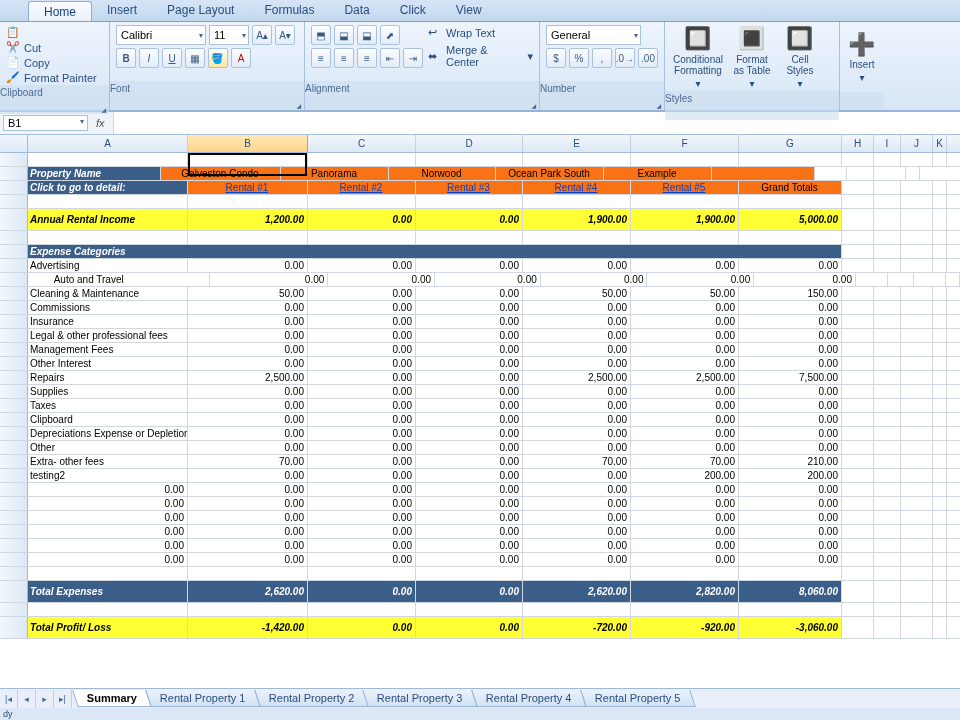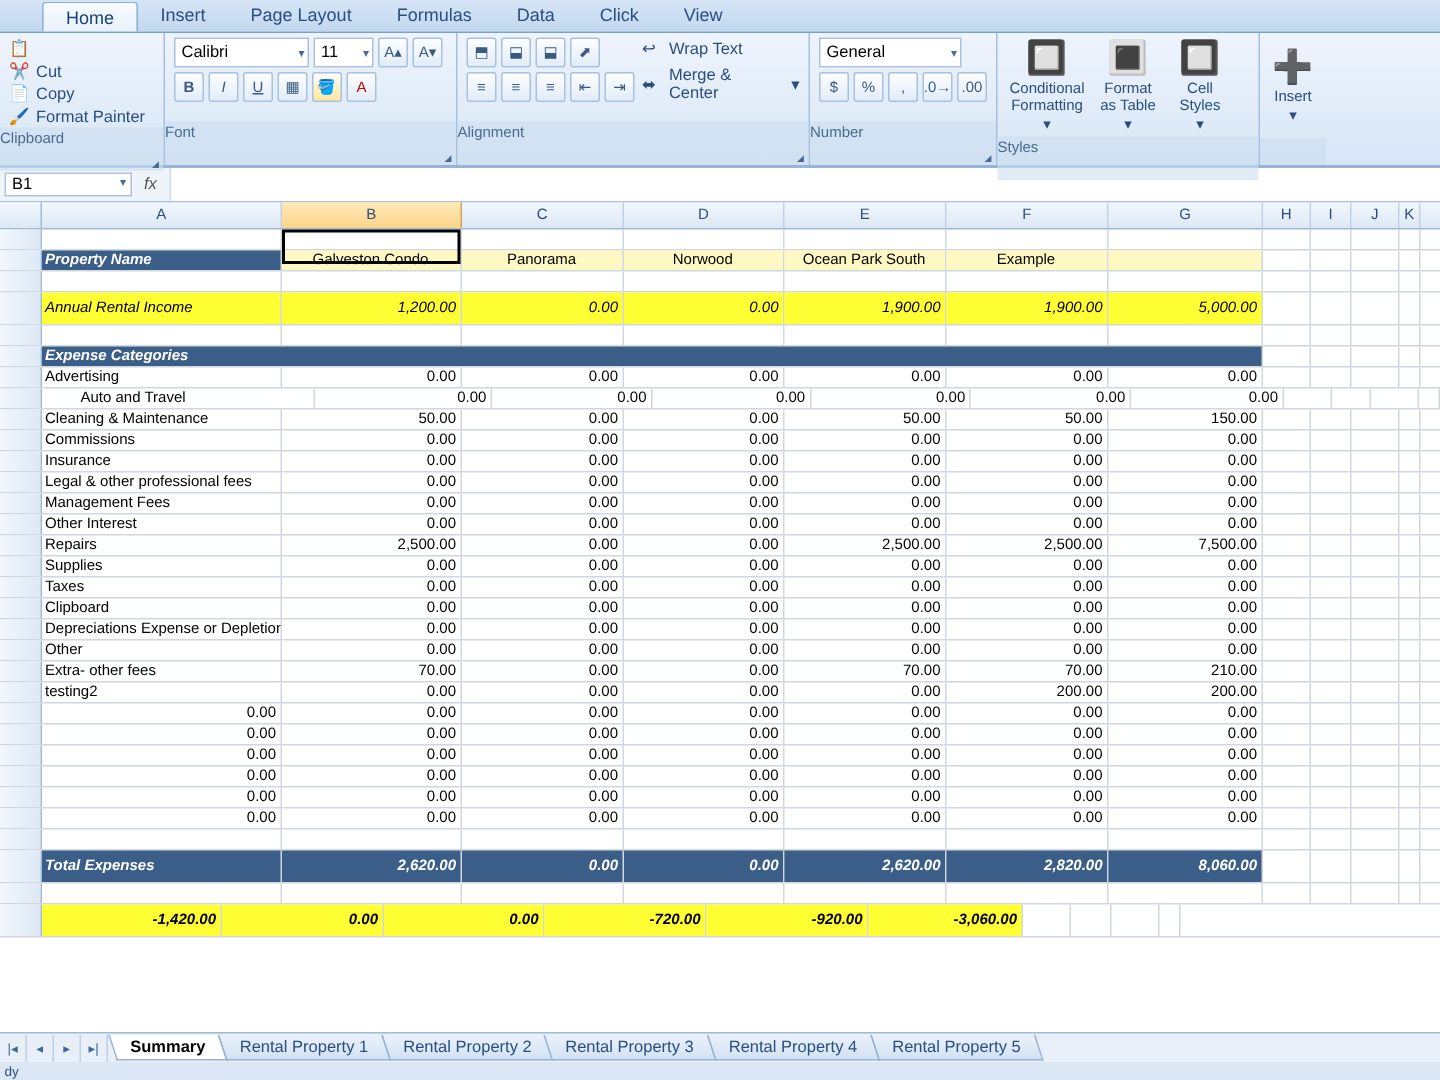--- a/index.html
+++ b/index.html
@@ -44,22 +44,22 @@
 
 .grid { position: relative; }
 .grow { display: flex; border-bottom: 1px solid #d0d7e0; height: 14px; font-size: 10px; align-items: stretch; }
 .rowhdr { width: 28px; border-right: 1px solid #9fb9d6; background: linear-gradient(90deg,#f2f7fc,#dce8f5); }
 .cell { border-right: 1px solid #d0d7e0; padding: 0 3px 0 2px; display: flex; align-items: center; overflow: hidden; white-space: nowrap; }
 .grow.tall { height: 22px; }
 .grow.xtall { height: 24px; }
 
 .title-cell { font-family: "Brush Script MT","Segoe Script",cursive; font-size: 19px; font-style: italic; color: #333; }
 .bluebar { background: #3b5e88; color: #fff; font-weight: bold; font-style: italic; font-size: 10px; }
-.tanbar { background: #fef9c3; }
-.yellowbar { background: #ffff33; font-weight: normal; font-style: italic; }
+.tanbar { background: #f97316; }
+.yellowbar { background: #ffff33; font-weight: bold; font-style: italic; }
 .yellowbar2 { background: #ffff33; font-weight: bold; font-style: italic; }
 .link { color: #0a3fbe; text-decoration: underline; }
 .rgt { justify-content: flex-end; }
 .ctr { justify-content: center; }
 .bold { font-weight: bold; }
 .ital { font-style: italic; }
 
 .active-cell { position: absolute; border: 2px solid #000; pointer-events: none; }
 
 
@@ -218,27 +218,41 @@
       <div class="cell" style="width: 108px;"></div>
       <div class="cell" style="width: 108px;"></div>
       <div class="cell" style="width: 103px;"></div>
       <div class="cell" style="width: 32px;"></div>
       <div class="cell" style="width: 27px;"></div>
       <div class="cell" style="width: 32px;"></div>
       <div class="cell" style="width: 14px;"></div>
     </div>
     <div class="grow">
       <div class="rowhdr"></div>
-      <div class="cell bluebar bold ital" style="width: 160px;">Property Name</div>
+      <div class="cell bluebar bold ital" style="width: 133px;">Property Name</div>
       <div class="cell tanbar ctr" style="width: 120px;">Galveston Condo</div>
       <div class="cell tanbar ctr" style="width: 108px;">Panorama</div>
       <div class="cell tanbar ctr" style="width: 107px;">Norwood</div>
       <div class="cell tanbar ctr" style="width: 108px;">Ocean Park South</div>
       <div class="cell tanbar ctr" style="width: 108px;">Example</div>
       <div class="cell tanbar" style="width: 103px;"></div>
+      <div class="cell" style="width: 32px;"></div>
+      <div class="cell" style="width: 27px;"></div>
+      <div class="cell" style="width: 32px;"></div>
+      <div class="cell" style="width: 14px;"></div>
+    </div>
+    <div class="grow">
+      <div class="rowhdr"></div>
+      <div class="cell bluebar bold ital" style="width: 160px;">Click to go to detail:</div>
+      <div class="cell tanbar ctr link" style="width: 120px;">Rental #1</div>
+      <div class="cell tanbar ctr link" style="width: 108px;">Rental #2</div>
+      <div class="cell tanbar ctr link" style="width: 107px;">Rental #3</div>
+      <div class="cell tanbar ctr link" style="width: 108px;">Rental #4</div>
+      <div class="cell tanbar ctr link" style="width: 108px;">Rental #5</div>
+      <div class="cell tanbar ctr" style="width: 103px;">Grand Totals</div>
       <div class="cell" style="width: 32px;"></div>
       <div class="cell" style="width: 27px;"></div>
       <div class="cell" style="width: 32px;"></div>
       <div class="cell" style="width: 14px;"></div>
     </div>
     <div class="grow">
       <div class="rowhdr"></div>
       <div class="cell" style="width: 160px;"></div>
       <div class="cell" style="width: 120px;"></div>
       <div class="cell" style="width: 108px;"></div>
@@ -632,20 +646,21 @@
       <div class="cell" style="width: 108px;"></div>
       <div class="cell" style="width: 108px;"></div>
       <div class="cell" style="width: 103px;"></div>
       <div class="cell" style="width: 32px;"></div>
       <div class="cell" style="width: 27px;"></div>
       <div class="cell" style="width: 32px;"></div>
       <div class="cell" style="width: 14px;"></div>
     </div>
     <div class="grow tall">
       <div class="rowhdr"></div>
+      <div class="cell yellowbar2" style="width: 160px;">Total Profit/ Loss</div>
       <div class="cell yellowbar2 rgt" style="width: 120px;">-1,420.00</div>
       <div class="cell yellowbar2 rgt" style="width: 108px;">0.00</div>
       <div class="cell yellowbar2 rgt" style="width: 107px;">0.00</div>
       <div class="cell yellowbar2 rgt" style="width: 108px;">-720.00</div>
       <div class="cell yellowbar2 rgt" style="width: 108px;">-920.00</div>
       <div class="cell yellowbar2 rgt" style="width: 103px;">-3,060.00</div>
       <div class="cell" style="width: 32px;"></div>
       <div class="cell" style="width: 27px;"></div>
       <div class="cell" style="width: 32px;"></div>
       <div class="cell" style="width: 14px;"></div>

